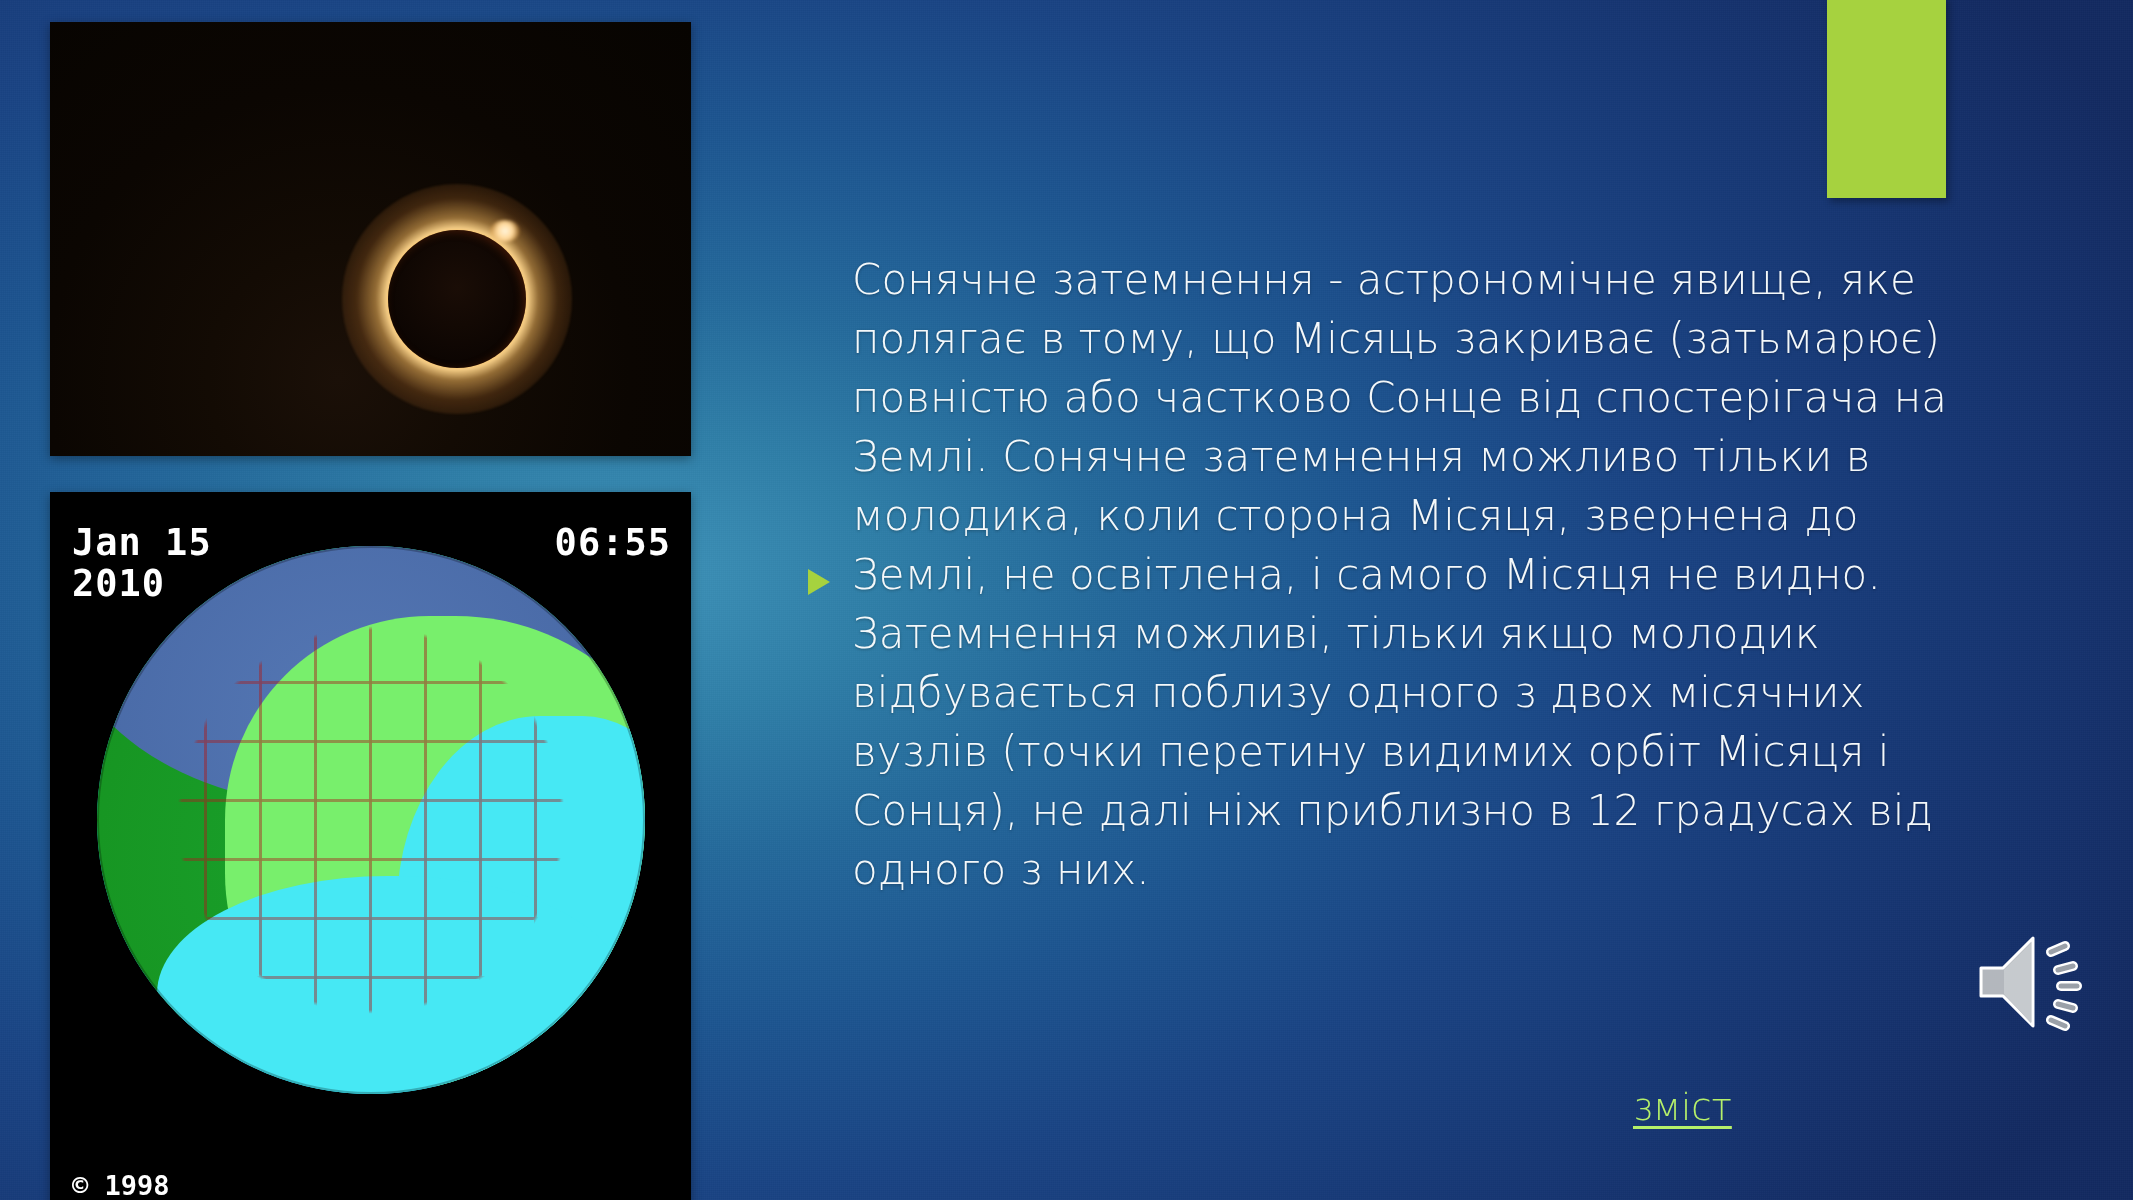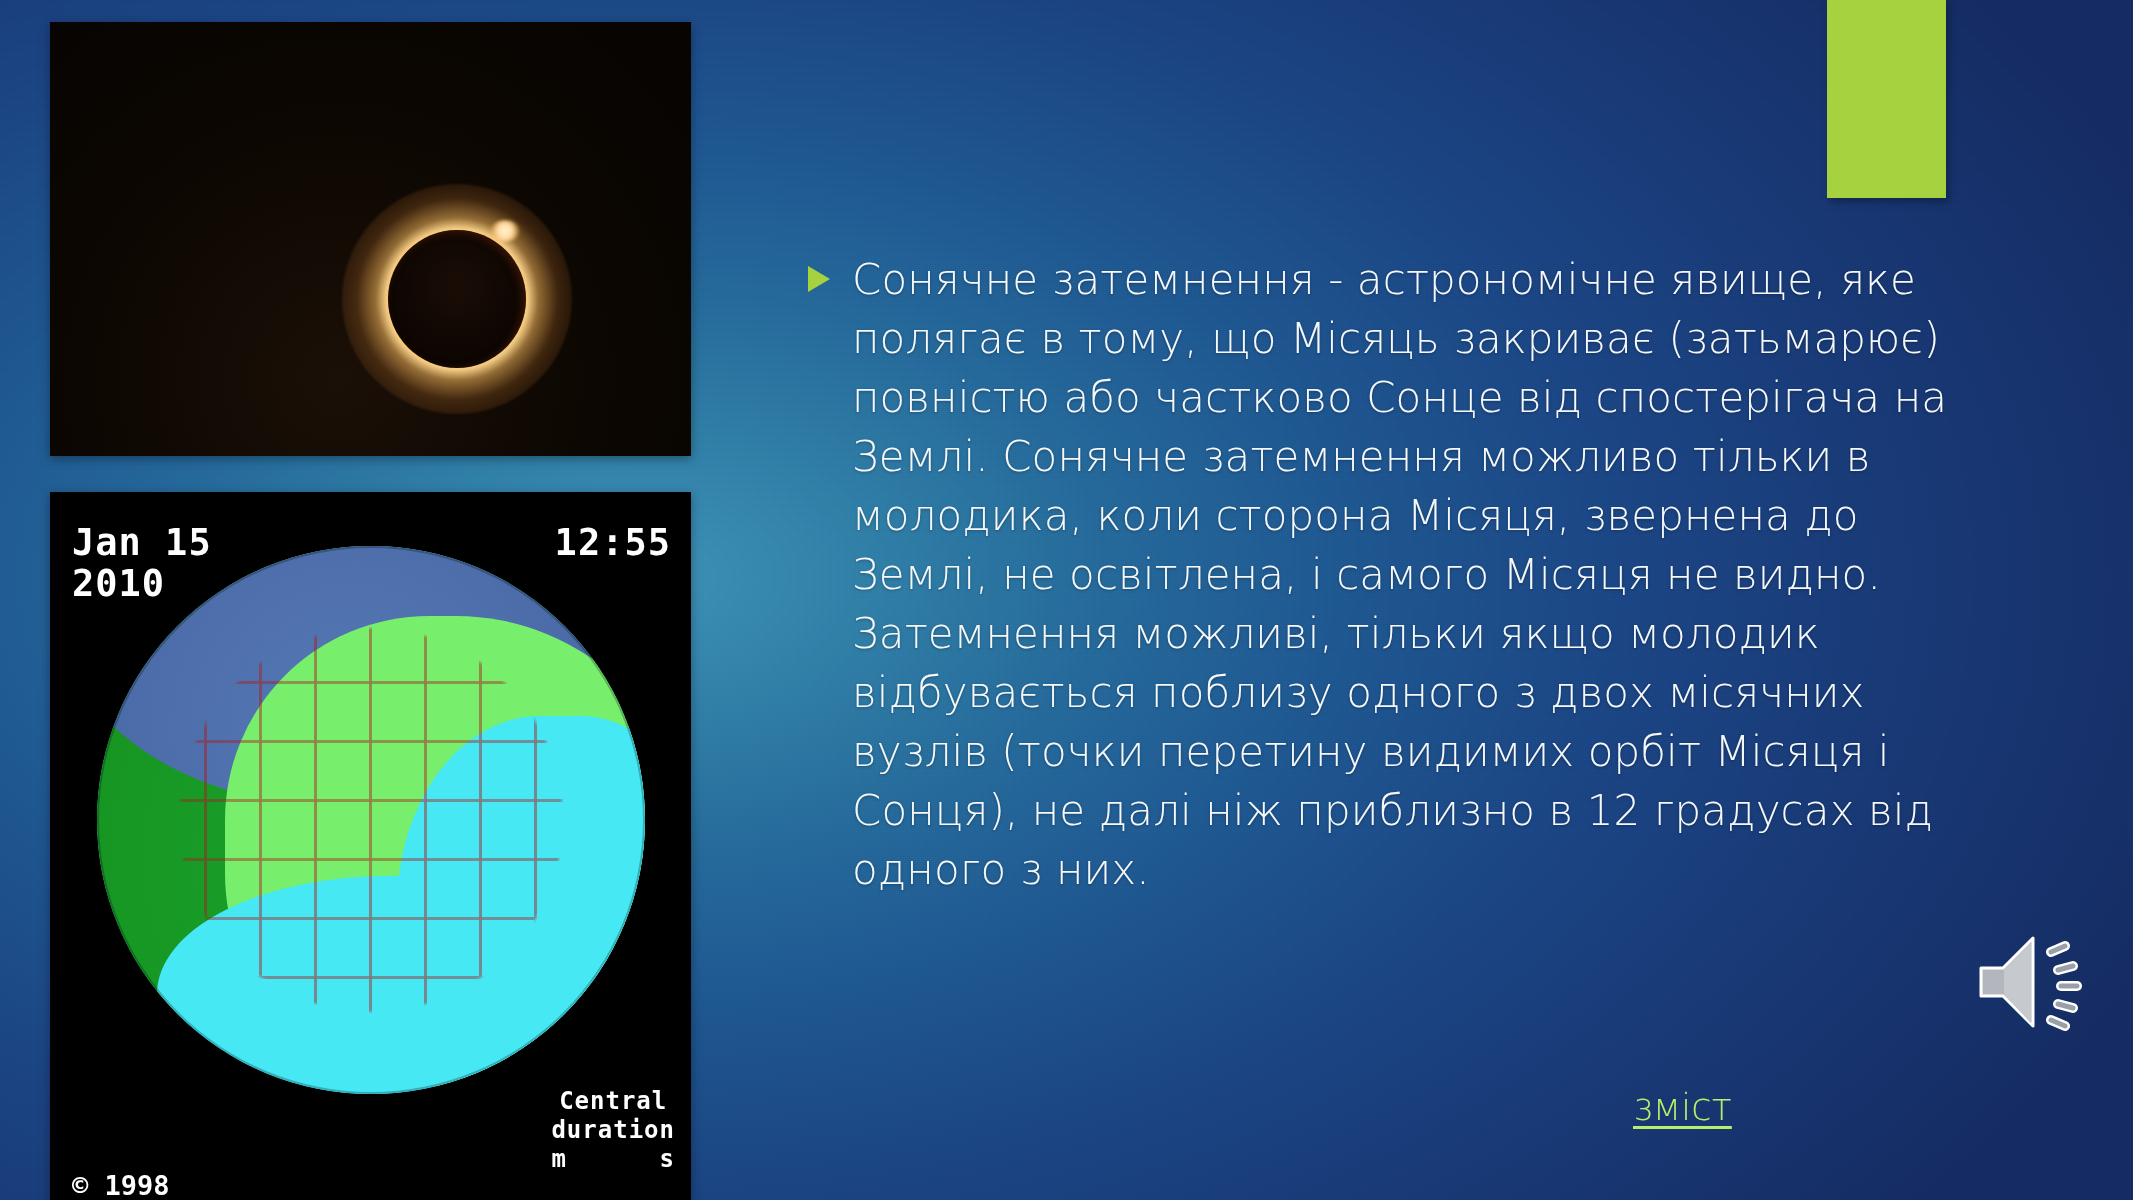--- a/index.html
+++ b/index.html
@@ -252,21 +252,21 @@
   .body {
     position: absolute;
     left: 806px;
     top: 250px;
     width: 1160px;
     z-index: 5;
   }
   .bullet {
     position: relative;
     display: flex;
-    align-items: flex-start;
+    align-items: center;
     margin-bottom: 18px;
   }
   .bullet-marker {
     flex: 0 0 auto;
     width: 26px;
     height: 30px;
     margin-top: 14px;
     margin-right: 20px;
   }
   .bullet-marker svg { display: block; }
@@ -329,24 +329,21 @@
       <div class="globe-night"></div>
       <div class="globe-night-cap"></div>
       <div class="globe-day"></div>
       <div class="globe-ocean-e"></div>
       <div class="globe-ocean-s"></div>
       <div class="globe-grid"></div>
       <div class="globe-limb"></div>
     </div>
     <div class="g-label g-date">Jan 15
 2010</div>
-    <div class="g-label g-time">12:55</div>
-    <div class="g-label g-central">Central
-duration
-m      s</div>
+    <div class="g-label g-time">06:55</div>
     <div class="g-label g-credit">© 1998
 A.T.Sinclair</div>
     <div class="g-url">sunearth.gsfc.nasa.gov/eclipse</div>
   </div>
 
   <div class="body">
 
     <div class="bullet">
       <span class="bullet-marker">
         <svg width="26" height="30" viewBox="0 0 26 30" aria-hidden="true">

